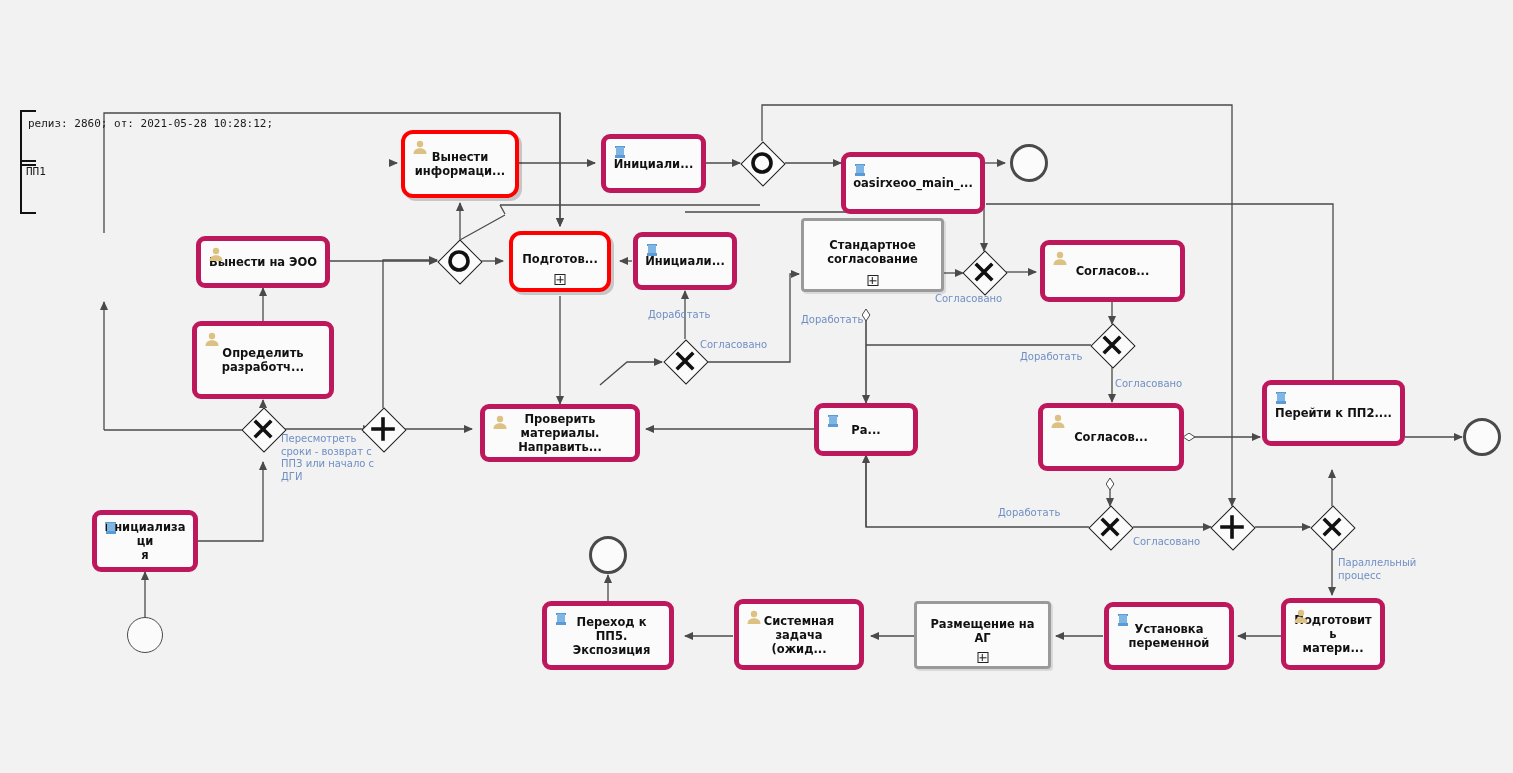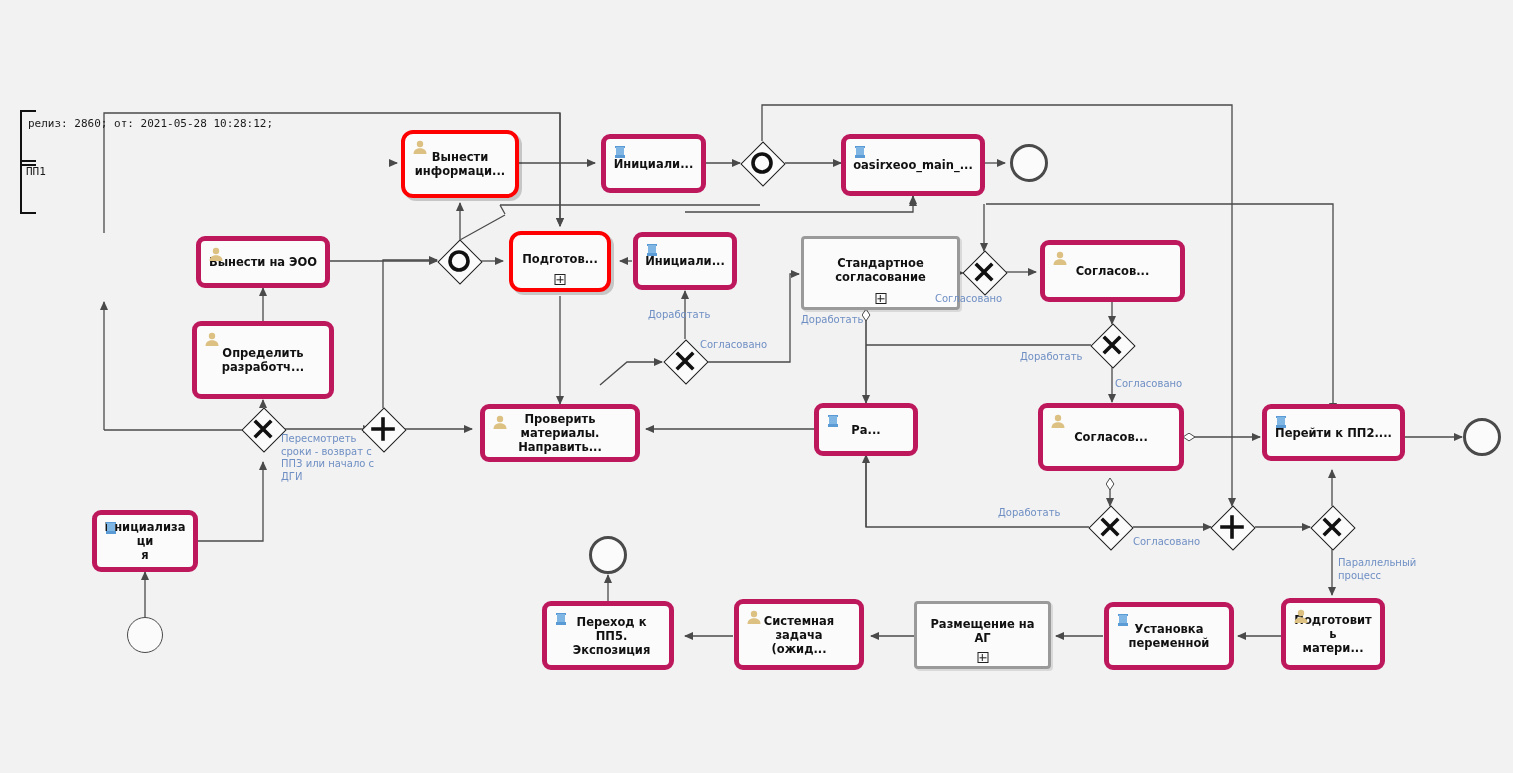--- a/index.html
+++ b/index.html
@@ -235,21 +235,21 @@
     <span class="ticon script">
         <svg width="16" height="15" viewBox="0 0 16 15">
           <path d="M2,1 h10 v2 h-2 v8 h2 v2 h-10 v-2 h2 v-8 h-2 z" fill="#5b9bd5"></path>
           <rect x="3" y="2" width="8" height="9" fill="#7fb6e3"></rect>
           <rect x="2" y="10" width="10" height="3" fill="#5b9bd5"></rect>
         </svg>
       </span>
     <span class="label" style="white-space: pre-line;">Инициали...</span>
   </div>
 
-  <div class="node task" style="left:841px;top:134px;width:144px;height:62px;">
+  <div class="node task" style="left:841px;top:152px;width:144px;height:62px;">
     <span class="ticon script">
         <svg width="16" height="15" viewBox="0 0 16 15">
           <path d="M2,1 h10 v2 h-2 v8 h2 v2 h-10 v-2 h2 v-8 h-2 z" fill="#5b9bd5"></path>
           <rect x="3" y="2" width="8" height="9" fill="#7fb6e3"></rect>
           <rect x="2" y="10" width="10" height="3" fill="#5b9bd5"></rect>
         </svg>
       </span>
     <span class="label" style="font-weight: bold; white-space: pre-line;">oasirxeoo_main_...</span>
   </div>
 
@@ -273,21 +273,21 @@
     <span class="ticon user">
         <svg width="16" height="15" viewBox="0 0 16 15">
           <circle cx="8" cy="4" r="3.2" fill="#dcc183"></circle>
           <path d="M1.5,14 C1.5,9.8 5,8.2 8,8.2 C11,8.2 14.5,9.8 14.5,14 z" fill="#dcc183"></path>
         </svg>
       </span>
     <span class="label" style="white-space: pre-line;">Проверить материалы.
 Направить...</span>
   </div>
 
-  <div class="node task sub" style="left:801px;top:236px;width:159px;height:74px;">
+  <div class="node task sub" style="left:801px;top:218px;width:143px;height:74px;">
     <span class="label" style="margin-bottom: 6px; white-space: pre-line;">Стандартное
 согласование</span>
     <span class="plusmark"></span>
   </div>
 
   <div class="node task" style="left:814px;top:403px;width:104px;height:53px;">
     <span class="ticon script">
         <svg width="16" height="15" viewBox="0 0 16 15">
           <path d="M2,1 h10 v2 h-2 v8 h2 v2 h-10 v-2 h2 v-8 h-2 z" fill="#5b9bd5"></path>
           <rect x="3" y="2" width="8" height="9" fill="#7fb6e3"></rect>
@@ -310,21 +310,21 @@
   <div class="node task" style="left:1038px;top:403px;width:146px;height:68px;">
     <span class="ticon user">
         <svg width="16" height="15" viewBox="0 0 16 15">
           <circle cx="8" cy="4" r="3.2" fill="#dcc183"></circle>
           <path d="M1.5,14 C1.5,9.8 5,8.2 8,8.2 C11,8.2 14.5,9.8 14.5,14 z" fill="#dcc183"></path>
         </svg>
       </span>
     <span class="label" style="white-space: pre-line;">Согласов...</span>
   </div>
 
-  <div class="node task" style="left:1262px;top:404px;width:143px;height:57px;">
+  <div class="node task" style="left:1262px;top:380px;width:143px;height:66px;">
     <span class="ticon script">
         <svg width="16" height="15" viewBox="0 0 16 15">
           <path d="M2,1 h10 v2 h-2 v8 h2 v2 h-10 v-2 h2 v-8 h-2 z" fill="#5b9bd5"></path>
           <rect x="3" y="2" width="8" height="9" fill="#7fb6e3"></rect>
           <rect x="2" y="10" width="10" height="3" fill="#5b9bd5"></rect>
         </svg>
       </span>
     <span class="label" style="white-space: pre-line;">Перейти к ПП2....</span>
   </div>
 

